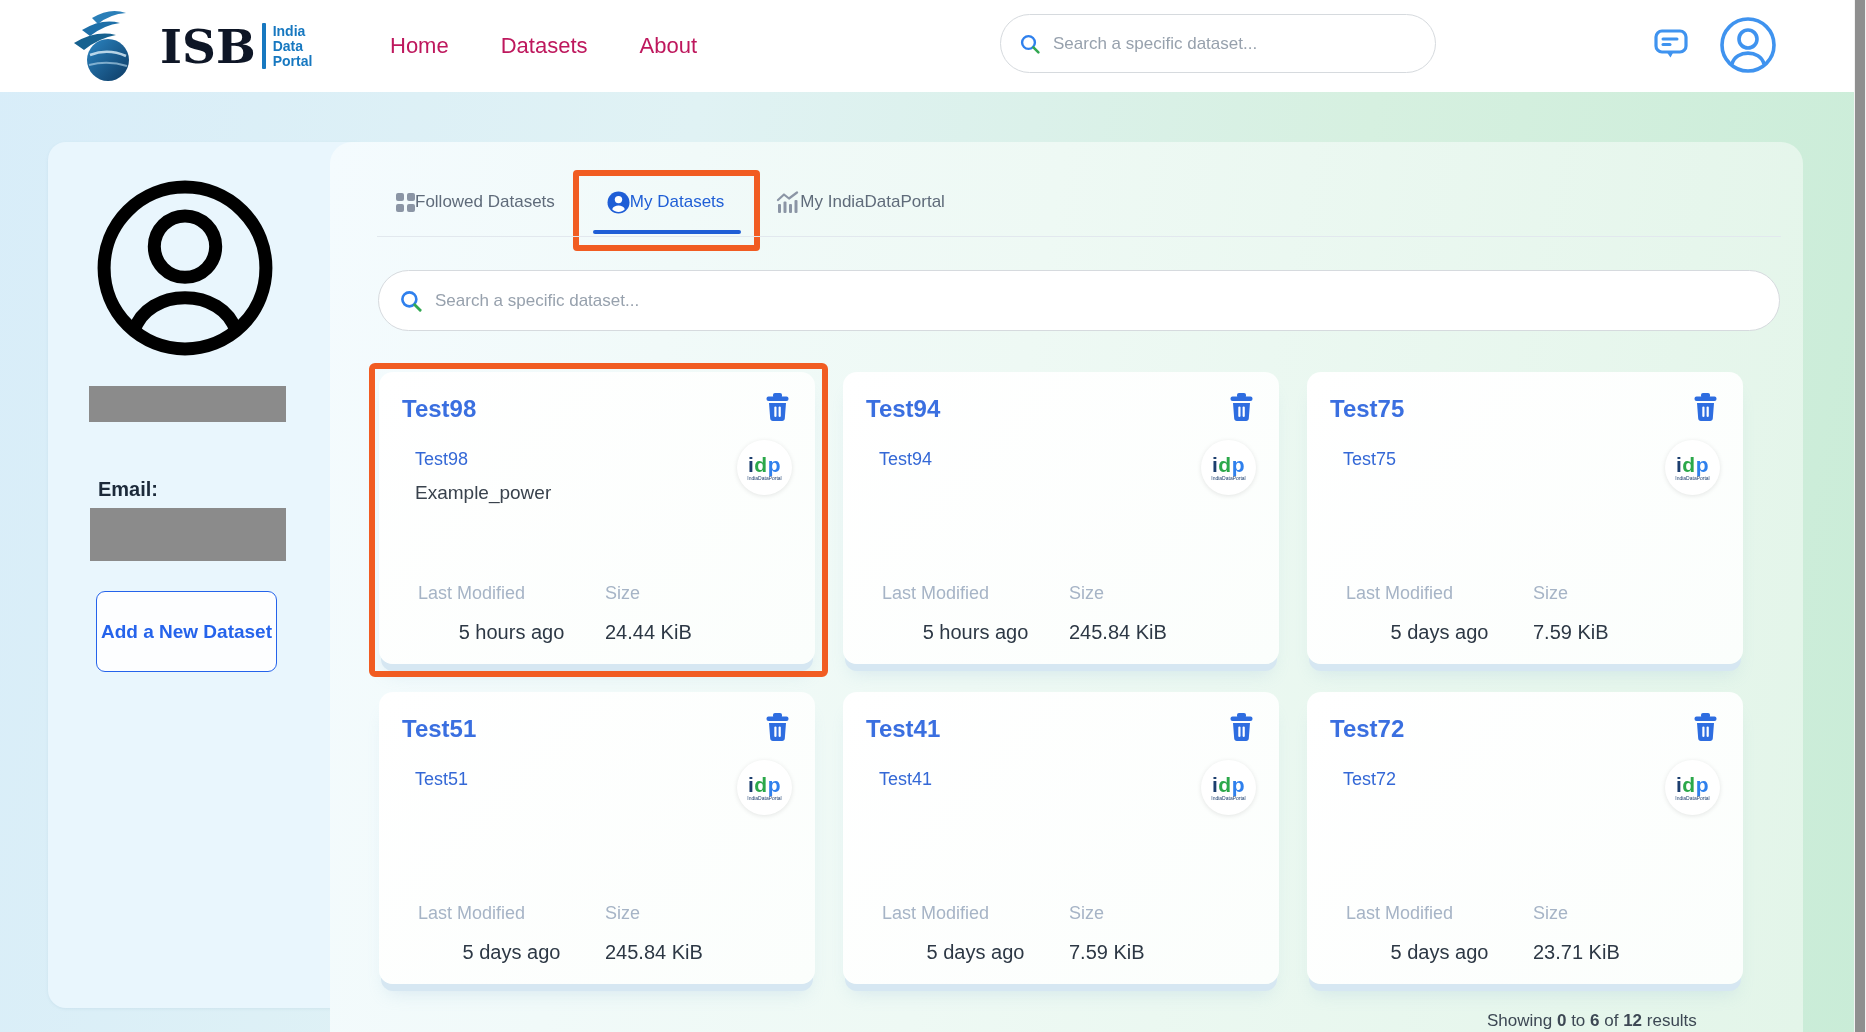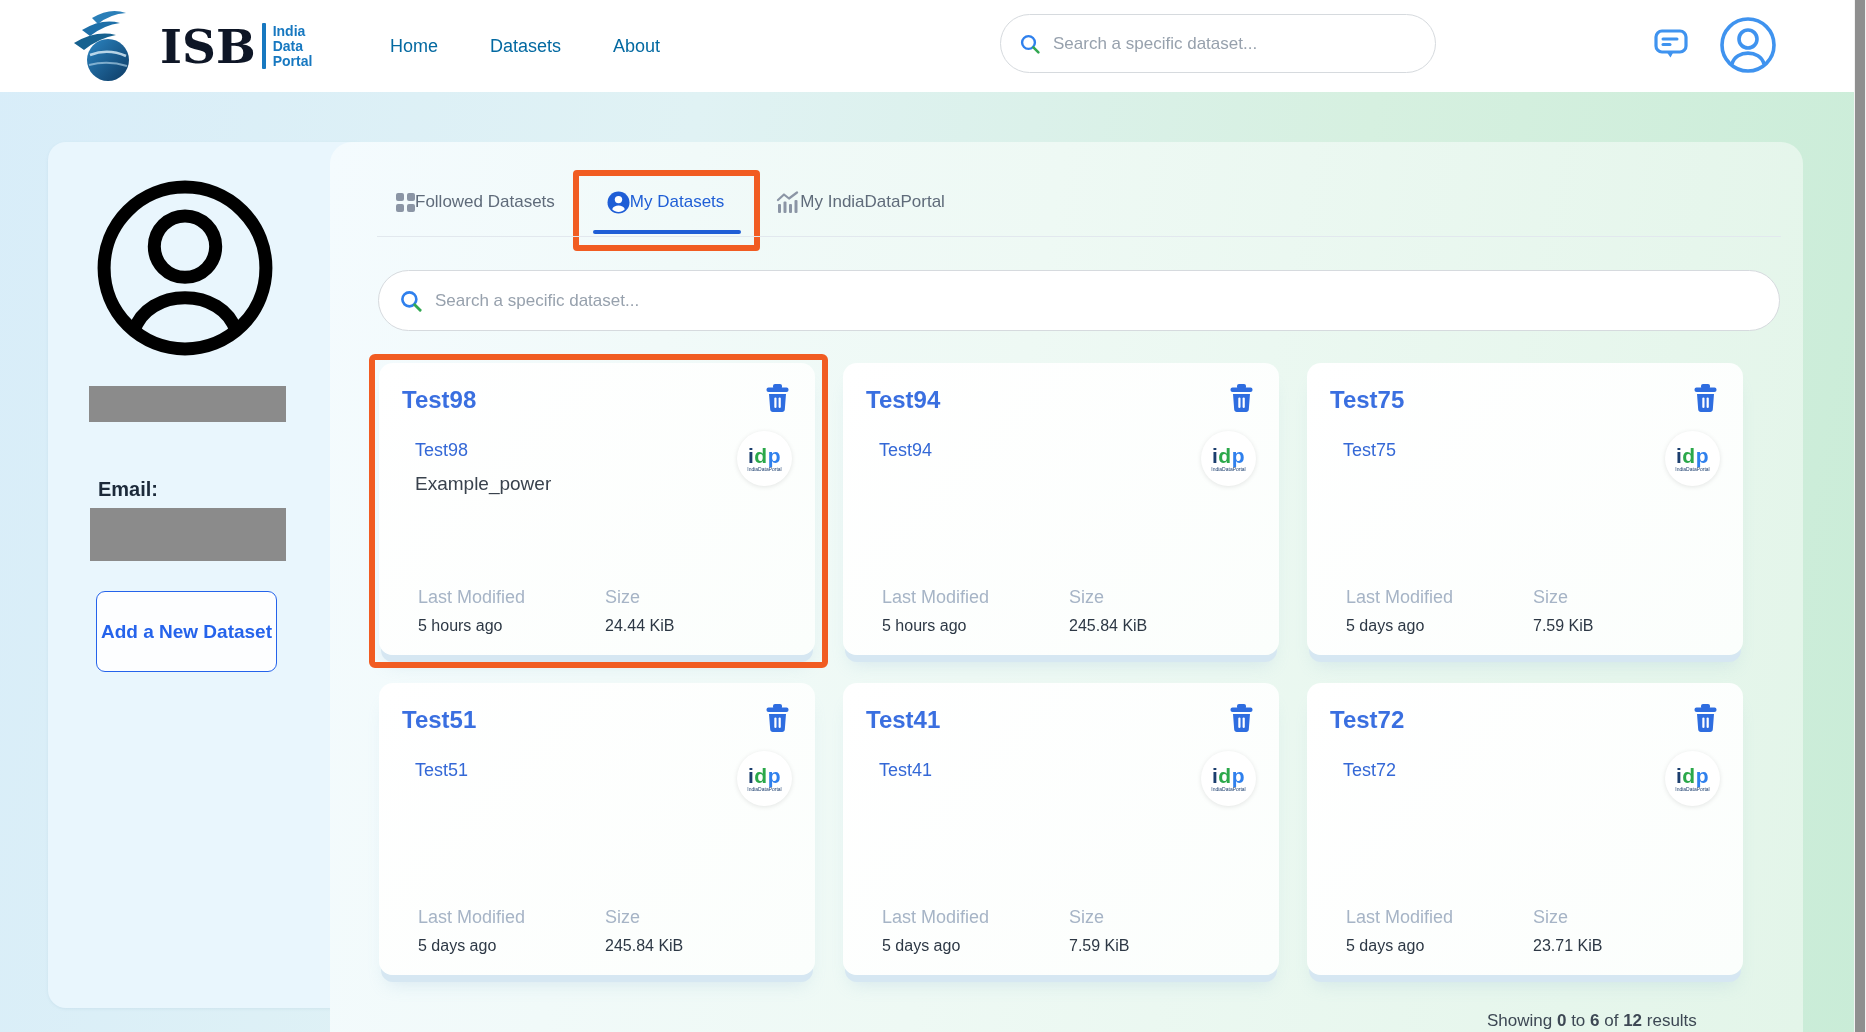--- a/index.html
+++ b/index.html
@@ -12,21 +12,21 @@
   }
   
   .header { position:absolute; left:0; top:0; width:100%; height:92px; background:#ffffff; z-index:5; }
   .brand { position:absolute; left:62px; top:9px; display:flex; align-items:center; height:74px; }
   .brand-mark { margin-right:6px; }
   .brand-isb { font-family:"DejaVu Serif", serif; font-size:47px; font-weight:700; color:#0e1626; letter-spacing:0px; line-height:1; }
   .brand-sep { width:4px; height:46px; background:#1778c0; margin:0 7px 0 6px; border-radius:1px; }
   .brand-tagline { display:flex; flex-direction:column; justify-content:space-between; }
   .brand-tagline span { font-size:14px; font-weight:700; color:#1778c0; line-height:15px; }
   .nav { position:absolute; left:390px; top:0; height:92px; display:flex; align-items:center; gap:52px; }
-  .nav a { font-size:18px; color:#0369a1; text-decoration:none; }
+  .nav a { font-size:22px; color:#be185d; text-decoration:none; }
   .hdr-search { position:absolute; left:1000px; top:14px; width:436px; height:59px; border:1px solid #d6dade; border-radius:30px; background:#fff; display:flex; align-items:center; padding:0 18px; }
   .hdr-search input, .main-search input { border:none; outline:none; flex:1; font-size:17px; color:#3a4450; background:transparent; font-family:"Liberation Sans", sans-serif; margin-left:12px; }
   .hdr-search input::placeholder, .main-search input::placeholder { color:#97a1ad; }
   .chat-btn { position:absolute; left:1653px; top:26px; background:none; border:none; cursor:pointer; }
   .profile-btn { position:absolute; left:1718px; top:15px; background:none; border:none; cursor:pointer; }
   
   .scrollbar { position:absolute; right:0; top:0; width:12px; height:100%; background:#f2f2f2; z-index:50; }
   .scrollbar .thumb { position:absolute; left:1px; top:0; width:10px; height:100%; background:#8f8f8f; }
   
   .sidebar { position:absolute; left:48px; top:142px; width:324px; height:866px; background:#e9f6fd; border-radius:18px; box-shadow:0 1px 3px rgba(120,160,190,.15); }
@@ -39,34 +39,34 @@
   
   .panel { position:absolute; left:330px; top:142px; width:1473px; height:890px; border-radius:22px 22px 0 0; background:linear-gradient(100deg,#f4fbfe 0%,#eef9f4 45%,#e3f5e9 100%); }
   .tabs { position:absolute; left:66px; top:45px; display:flex; gap:52px; height:30px; }
   .tab { position:relative; display:flex; align-items:center; font-size:17px; color:#5f6b7a; cursor:pointer; white-space:nowrap; }
   .tab.active { color:#1f5ed6; font-weight:500; }
   .tab.active::after { content:""; position:absolute; left:-14px; right:-17px; bottom:-17px; height:4px; background:#1f5ed6; border-radius:2px; }
   .tab.annotated::before { content:""; position:absolute; left:-34px; right:-36px; top:-17px; bottom:-34px; border:6px solid #f15c22; border-radius:4px; pointer-events:none; }
   .tabs-divider { position:absolute; left:47px; top:94px; width:1404px; height:1px; background:#e2e8ee; }
   .main-search { position:absolute; left:48px; top:128px; width:1402px; height:61px; border:1px solid #d6dade; border-radius:31px; background:#fff; display:flex; align-items:center; padding:0 20px; }
   
-  .cards { position:absolute; left:49px; top:221px; display:grid; grid-template-columns:repeat(3,436px); column-gap:44px; row-gap:38px;gap:28px; }
+  .cards { position:absolute; left:49px; top:230px; display:grid; grid-template-columns:repeat(3,436px); column-gap:44px; row-gap:38px;gap:28px; }
   .card-slot { position:relative; width:436px; height:292px; }
   .card-slot.annotated::after { content:""; position:absolute; left:-10px; top:-9px; right:-13px; bottom:-13px; border:6px solid #f15c22; border-radius:6px; pointer-events:none; }
   .card { position:relative; width:100%; height:100%; background:linear-gradient(135deg,#ffffff 0%,#fbfefc 100%); border-radius:14px; padding:23px 28px 20px 23px; box-shadow:0 9px 0 -2px #d6e7f2, 0 16px 18px -8px rgba(150,190,215,.30); }
   .card-title { font-size:24px; font-weight:700; color:#3a6fe0; cursor:pointer; }
   .trash-btn { position:absolute; right:25px; top:21px; background:none; border:none; cursor:pointer; }
   .card-sub { margin:26px 0 0 13px; font-size:18px; font-weight:500; color:#3468d6; }
   .card-desc { margin:12px 0 0 13px; font-size:19px; color:#39424d; min-height:22px; }
   .idp-badge { position:absolute; right:23px; top:68px; width:55px; height:55px; background:#fff; border-radius:50%; box-shadow:0 1px 5px rgba(0,0,0,.10); display:flex; flex-direction:column; align-items:center; justify-content:center; }
   .idp-letters { font-size:21px; font-weight:700; line-height:20px; letter-spacing:0.5px; }
   .idp-sub { font-size:5px; color:#1c3e6e; line-height:6px; }
   .card-footer { position:absolute; left:39px; bottom:20px; display:grid; grid-template-columns:187px auto; }
   .f-label { font-size:18px; color:#a6b4c6; }
-  .f-value { margin-top:9px; font-size:16px; color:#2d3845; }
+  .f-value { margin-top:17px; font-size:20px; color:#2d3845;text-align:center; }
   
   .results { position:absolute; left:1487px; top:1011px; font-size:17px; color:#3d4854; white-space:nowrap; }
   svg { display:block; }
 </style>
 </head>
 <body>
 
 <div class="header">
   <div class="brand">
     <span class="brand-mark">

